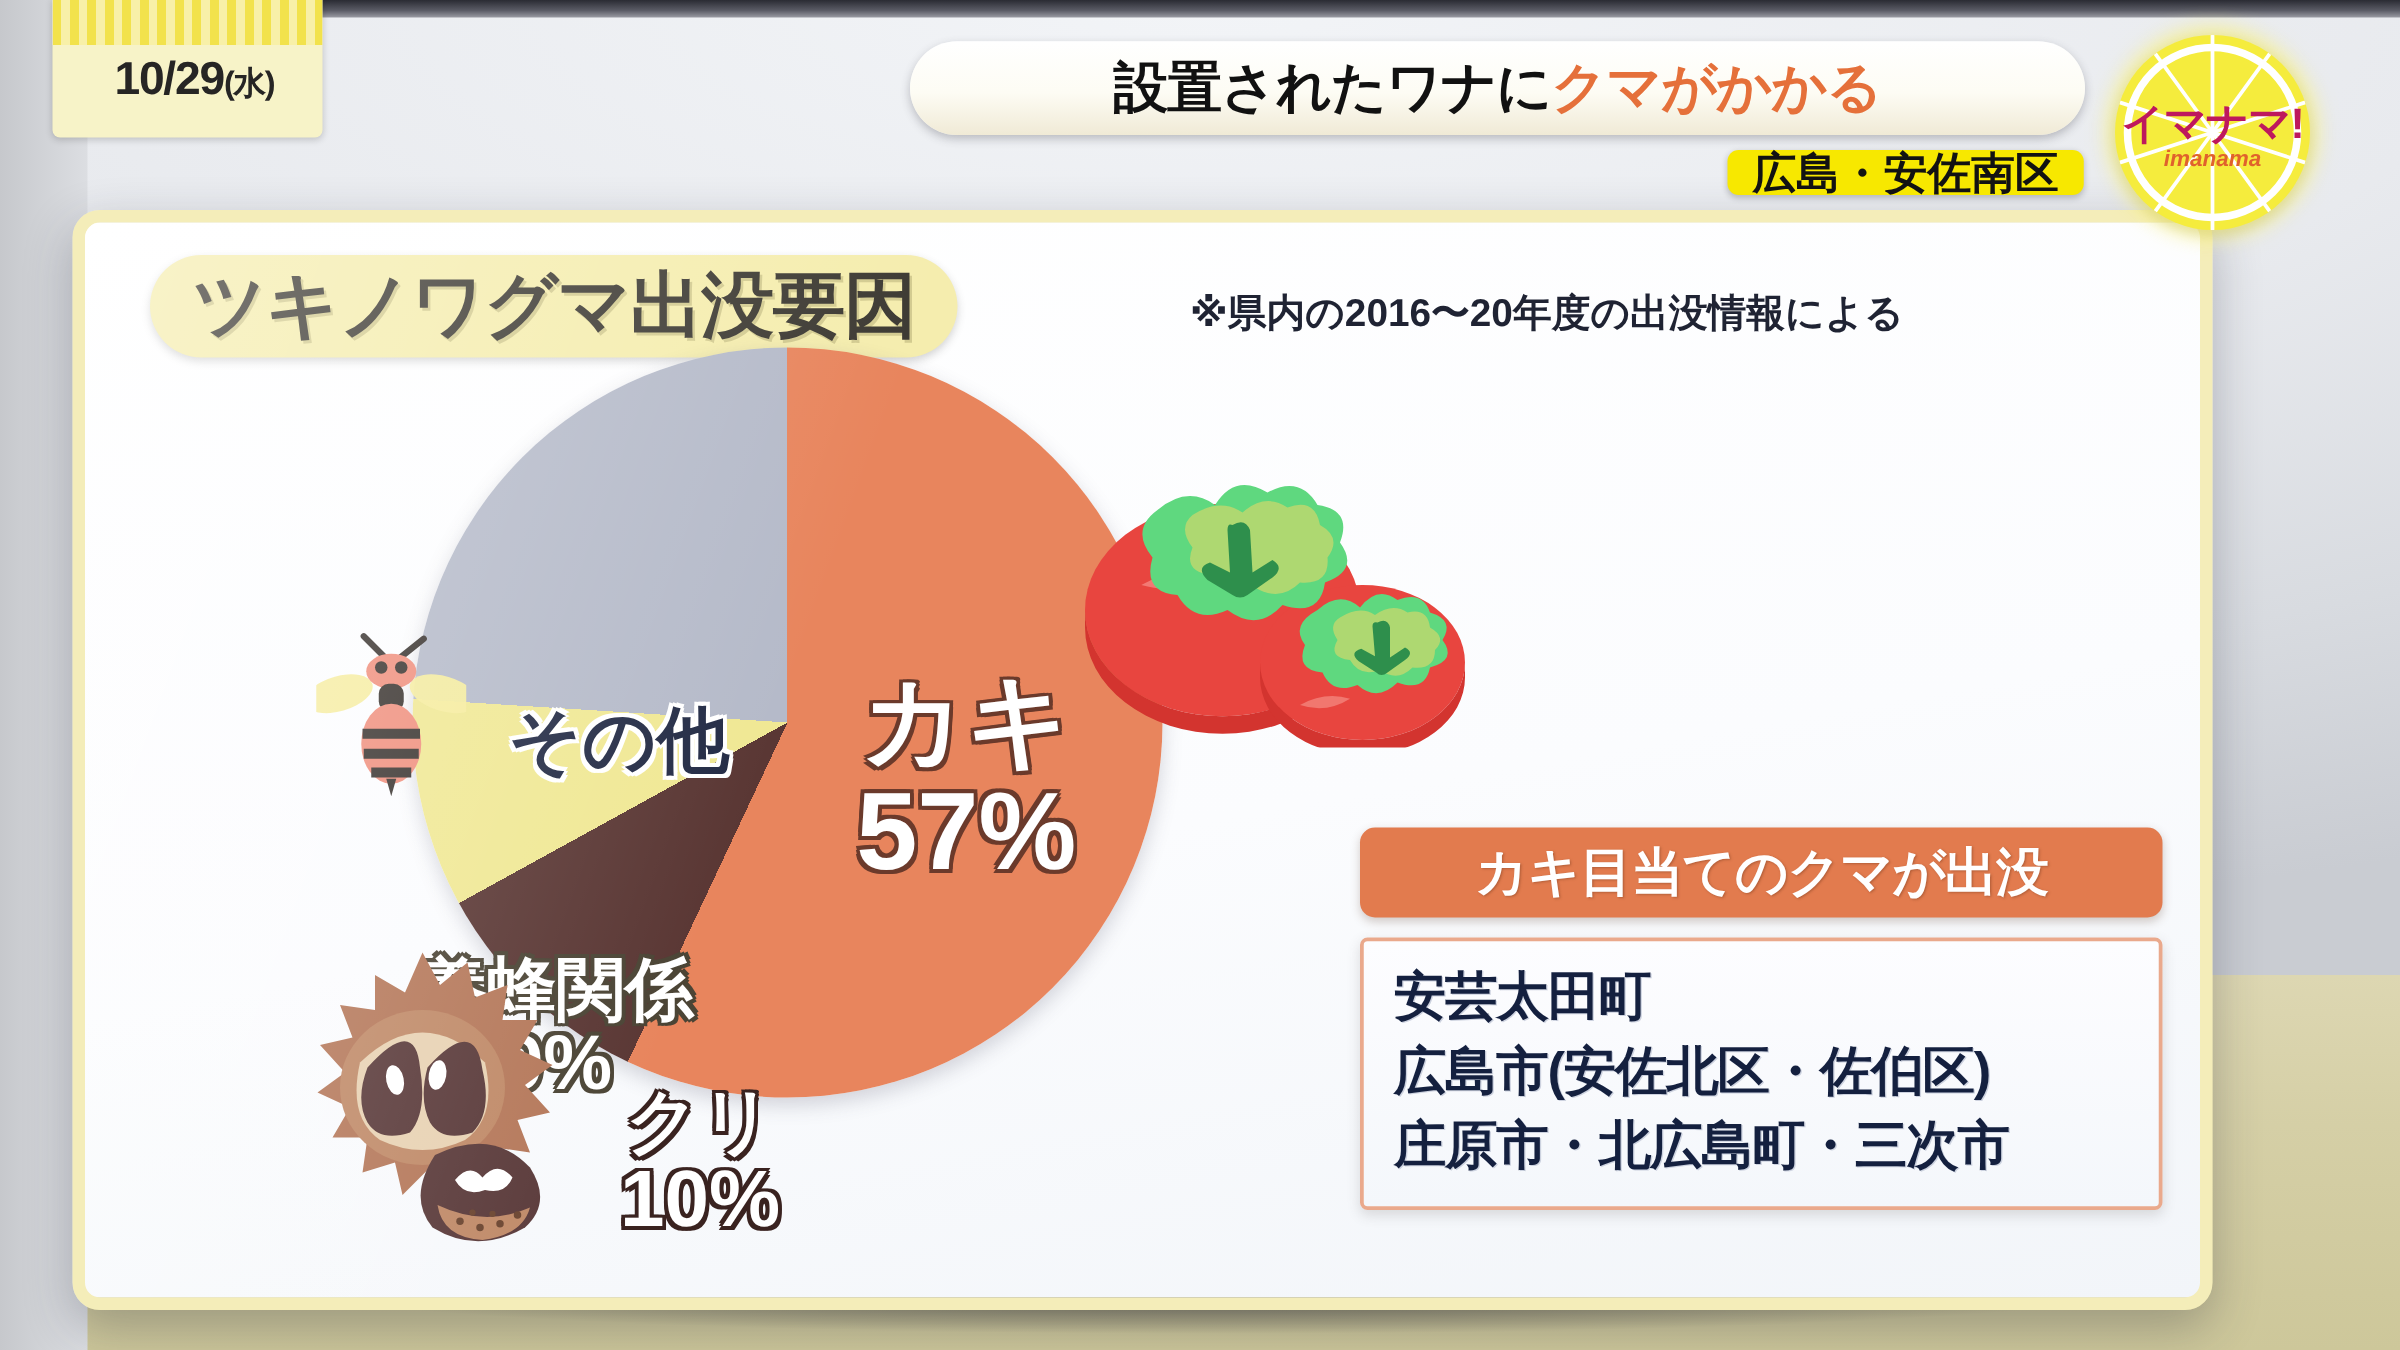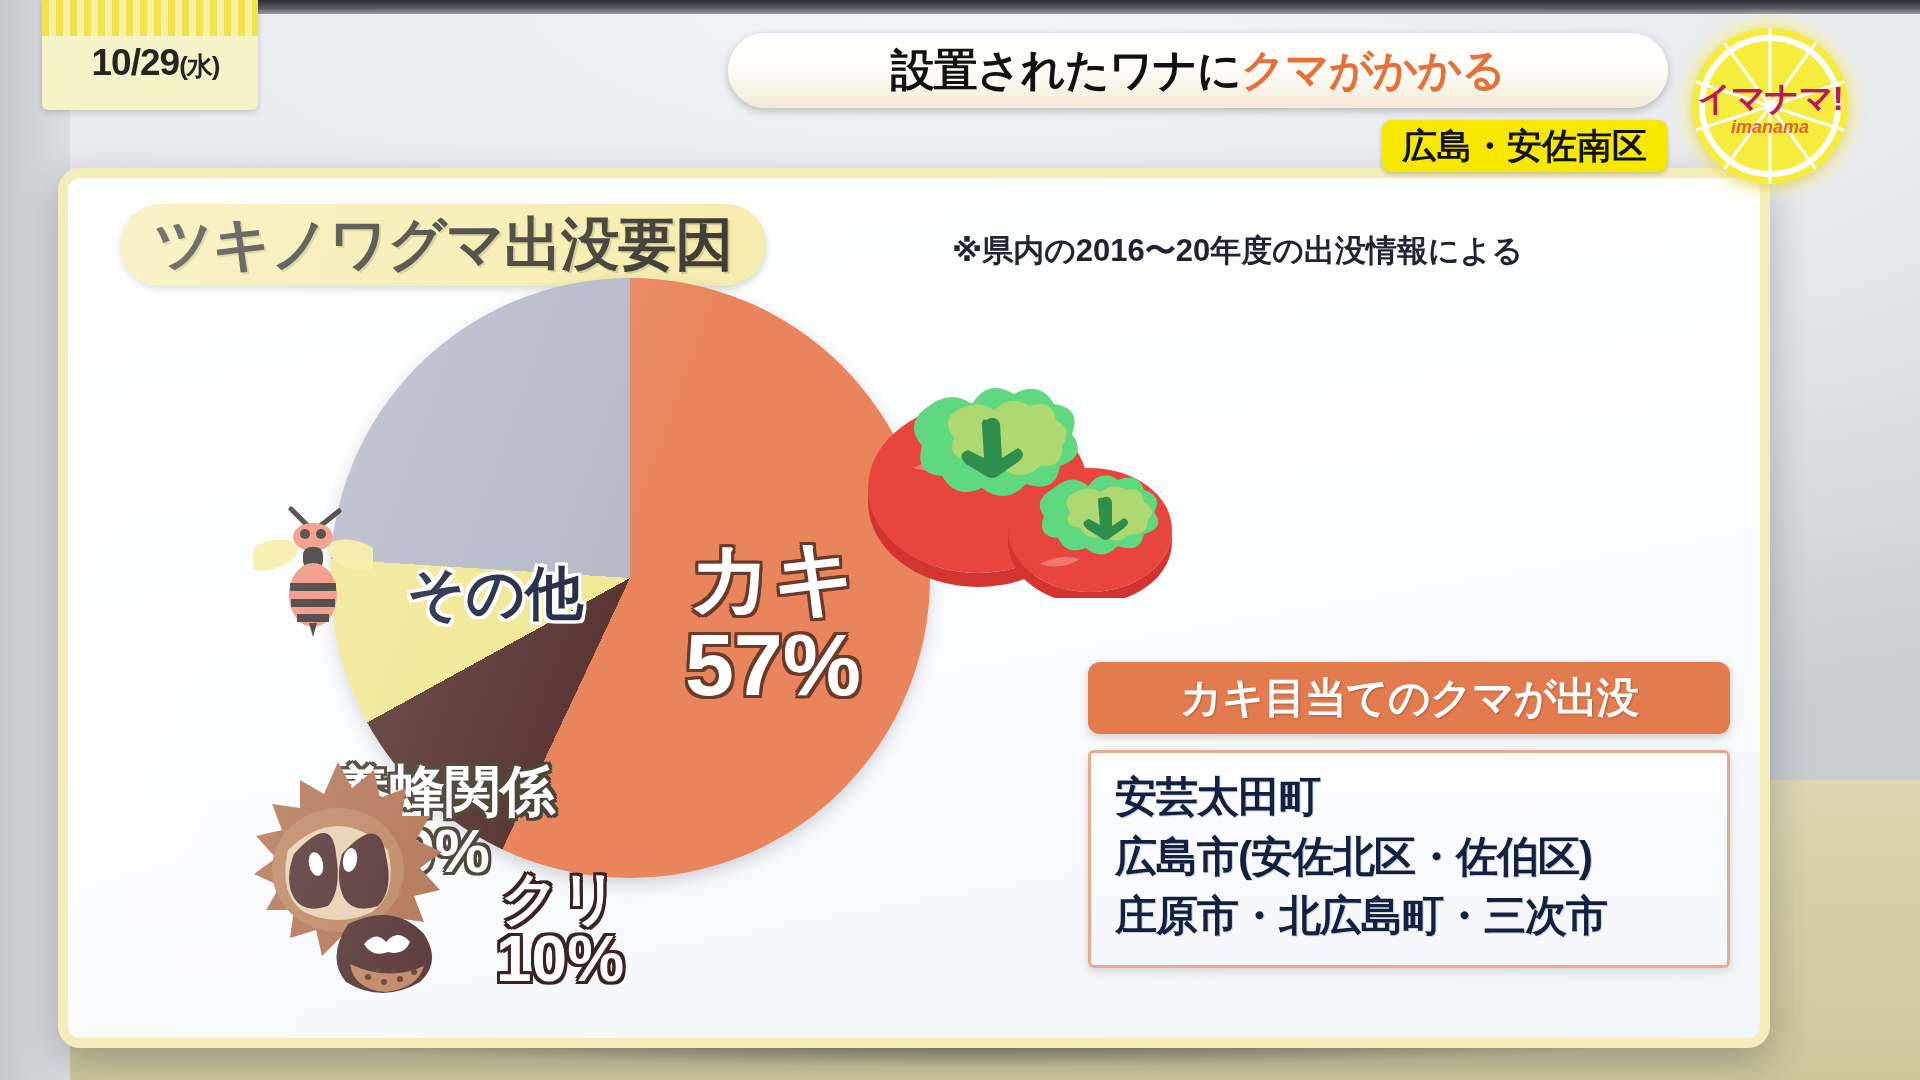--- a/index.html
+++ b/index.html
@@ -71,21 +71,21 @@
     box-shadow:0 3px 8px rgba(60,60,70,.30);
     display:flex;align-items:center;justify-content:center;
   }
   .headline .t{
     font-size:44px;font-weight:bold;letter-spacing:-1px;white-space:nowrap;
   }
   .headline .t1{color:#111;}
   .headline .t2{color:#e5703a;}
 
   .loc-badge{
-    position:absolute;left:1382px;top:120px;height:52px;
+    position:absolute;left:1382px;top:120px;height:36px;
     background:#f7e800;border-radius:9px;
     display:flex;align-items:center;padding:0 20px;
     box-shadow:0 2px 5px rgba(0,0,0,.22);
   }
   .loc-badge span{
     font-size:35px;font-weight:bold;color:#121212;letter-spacing:0px;white-space:nowrap;
   }
 
   
   .logo{

